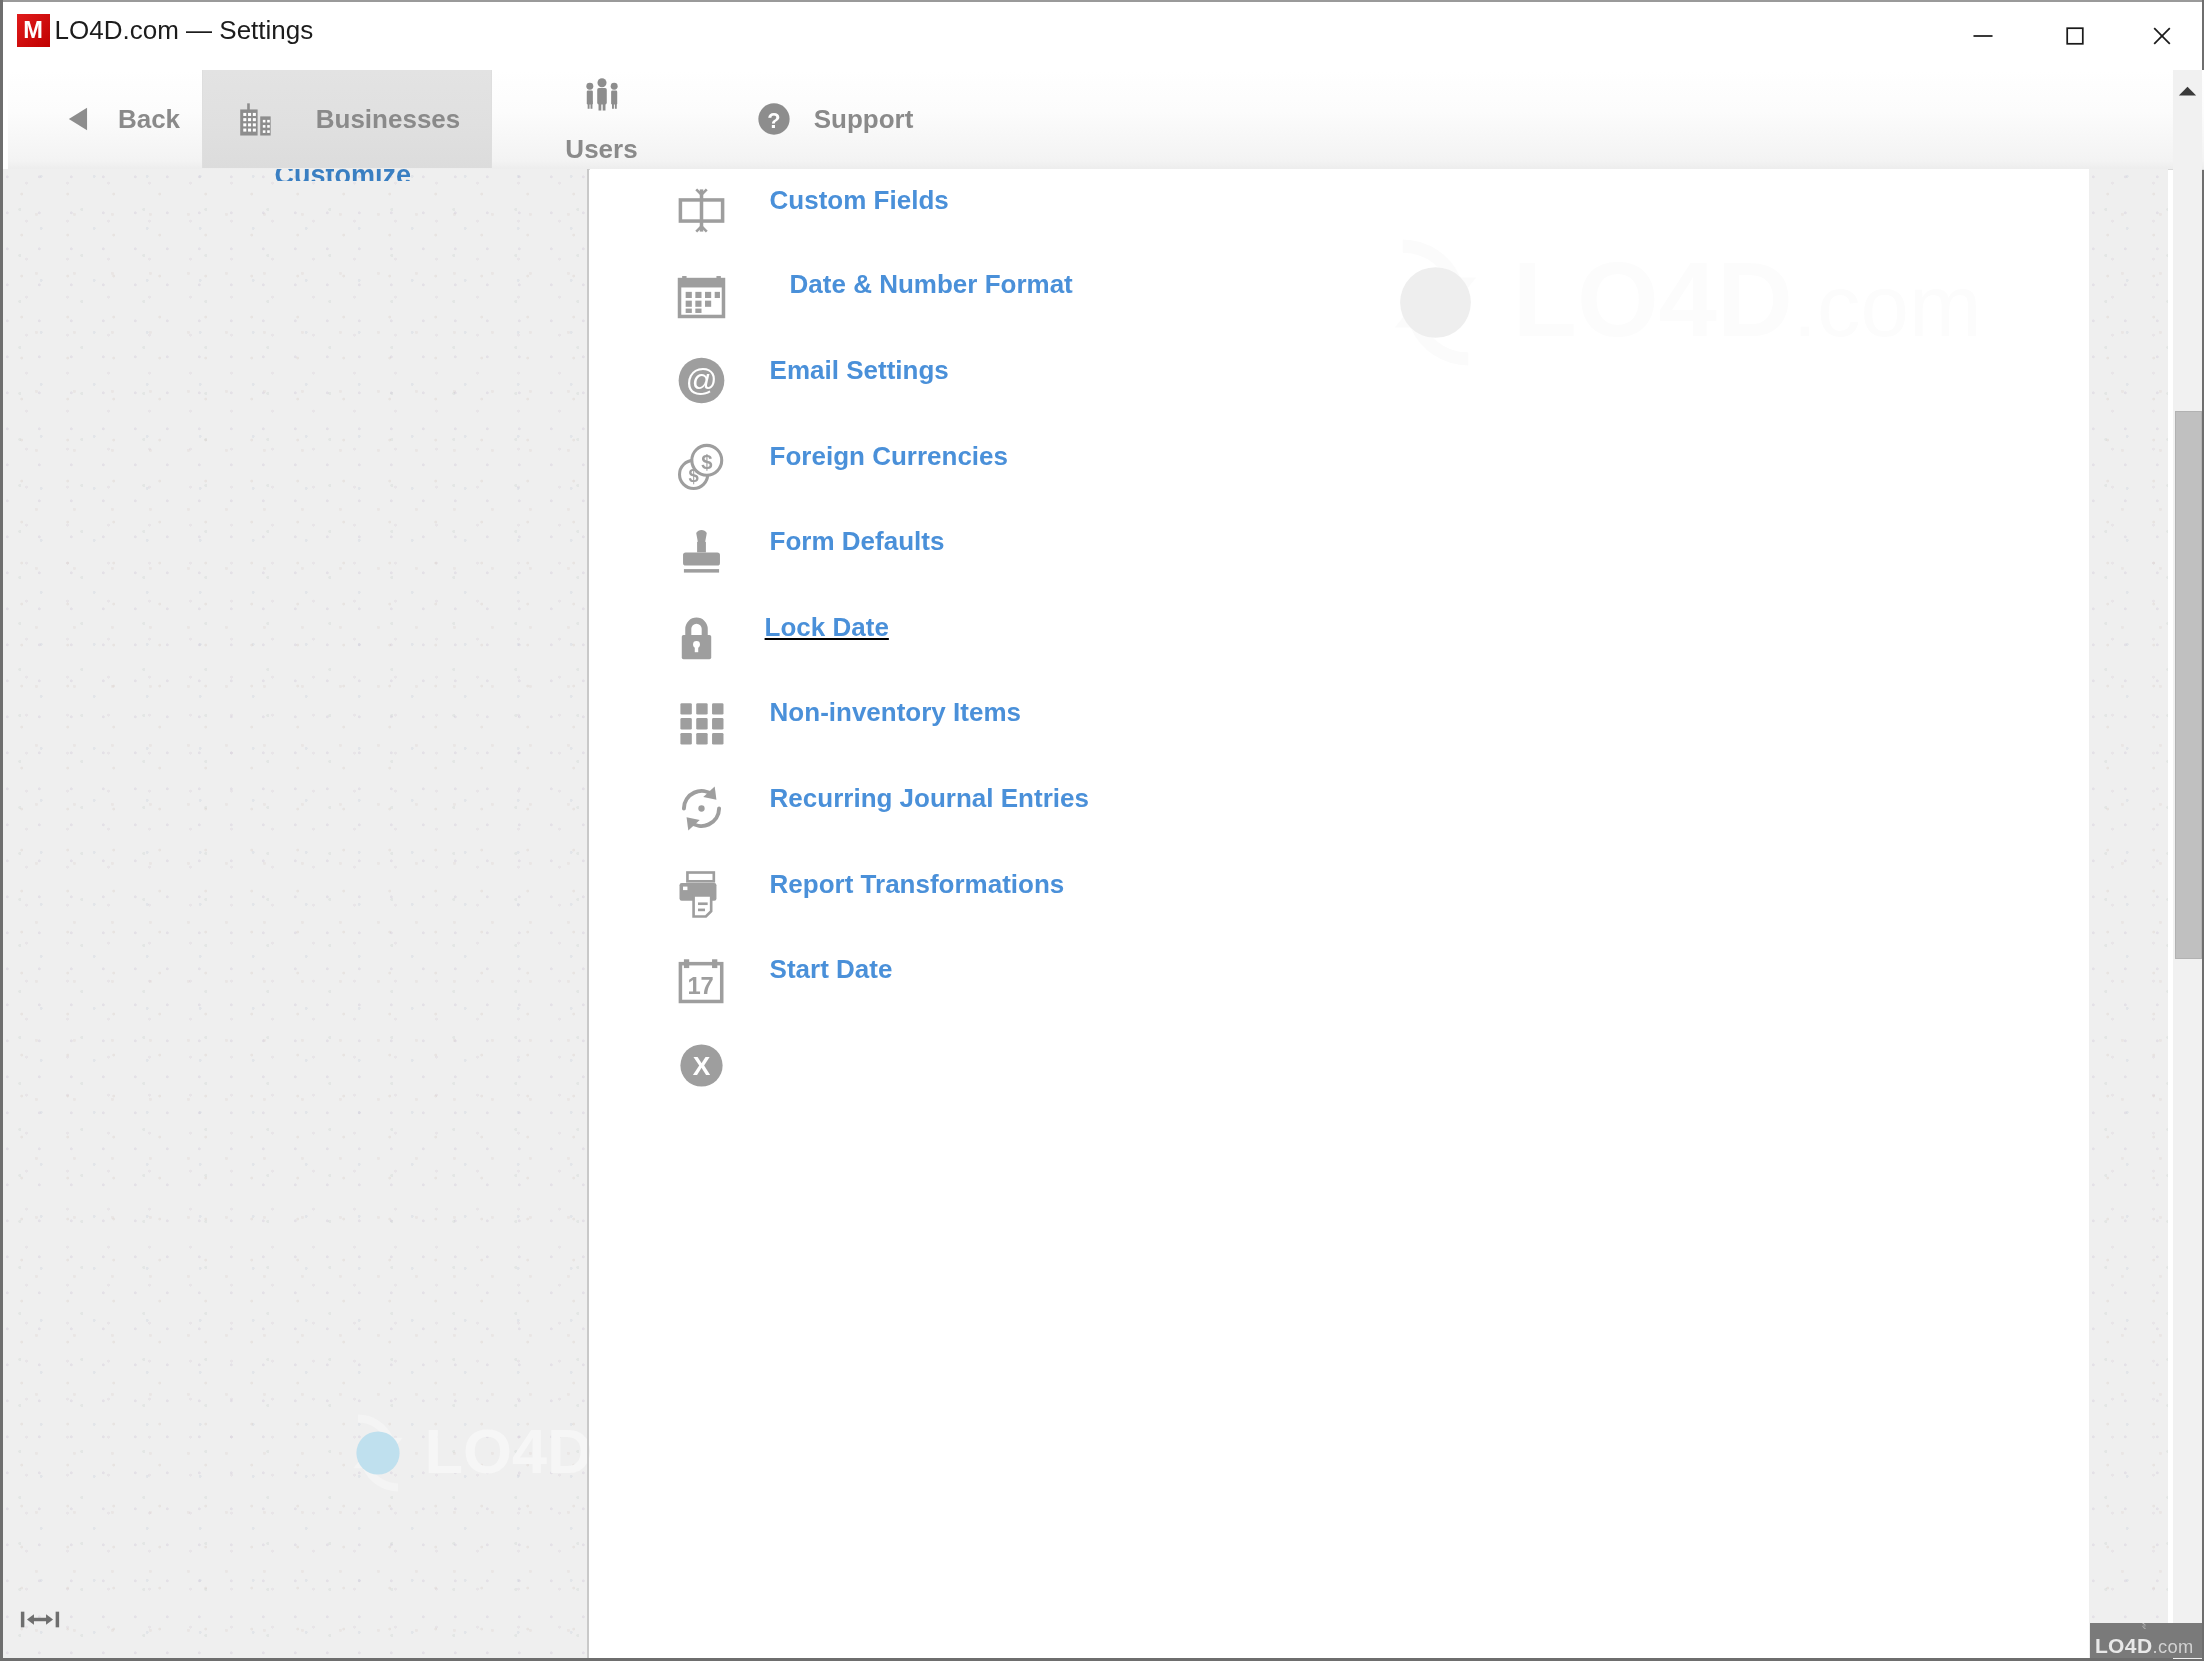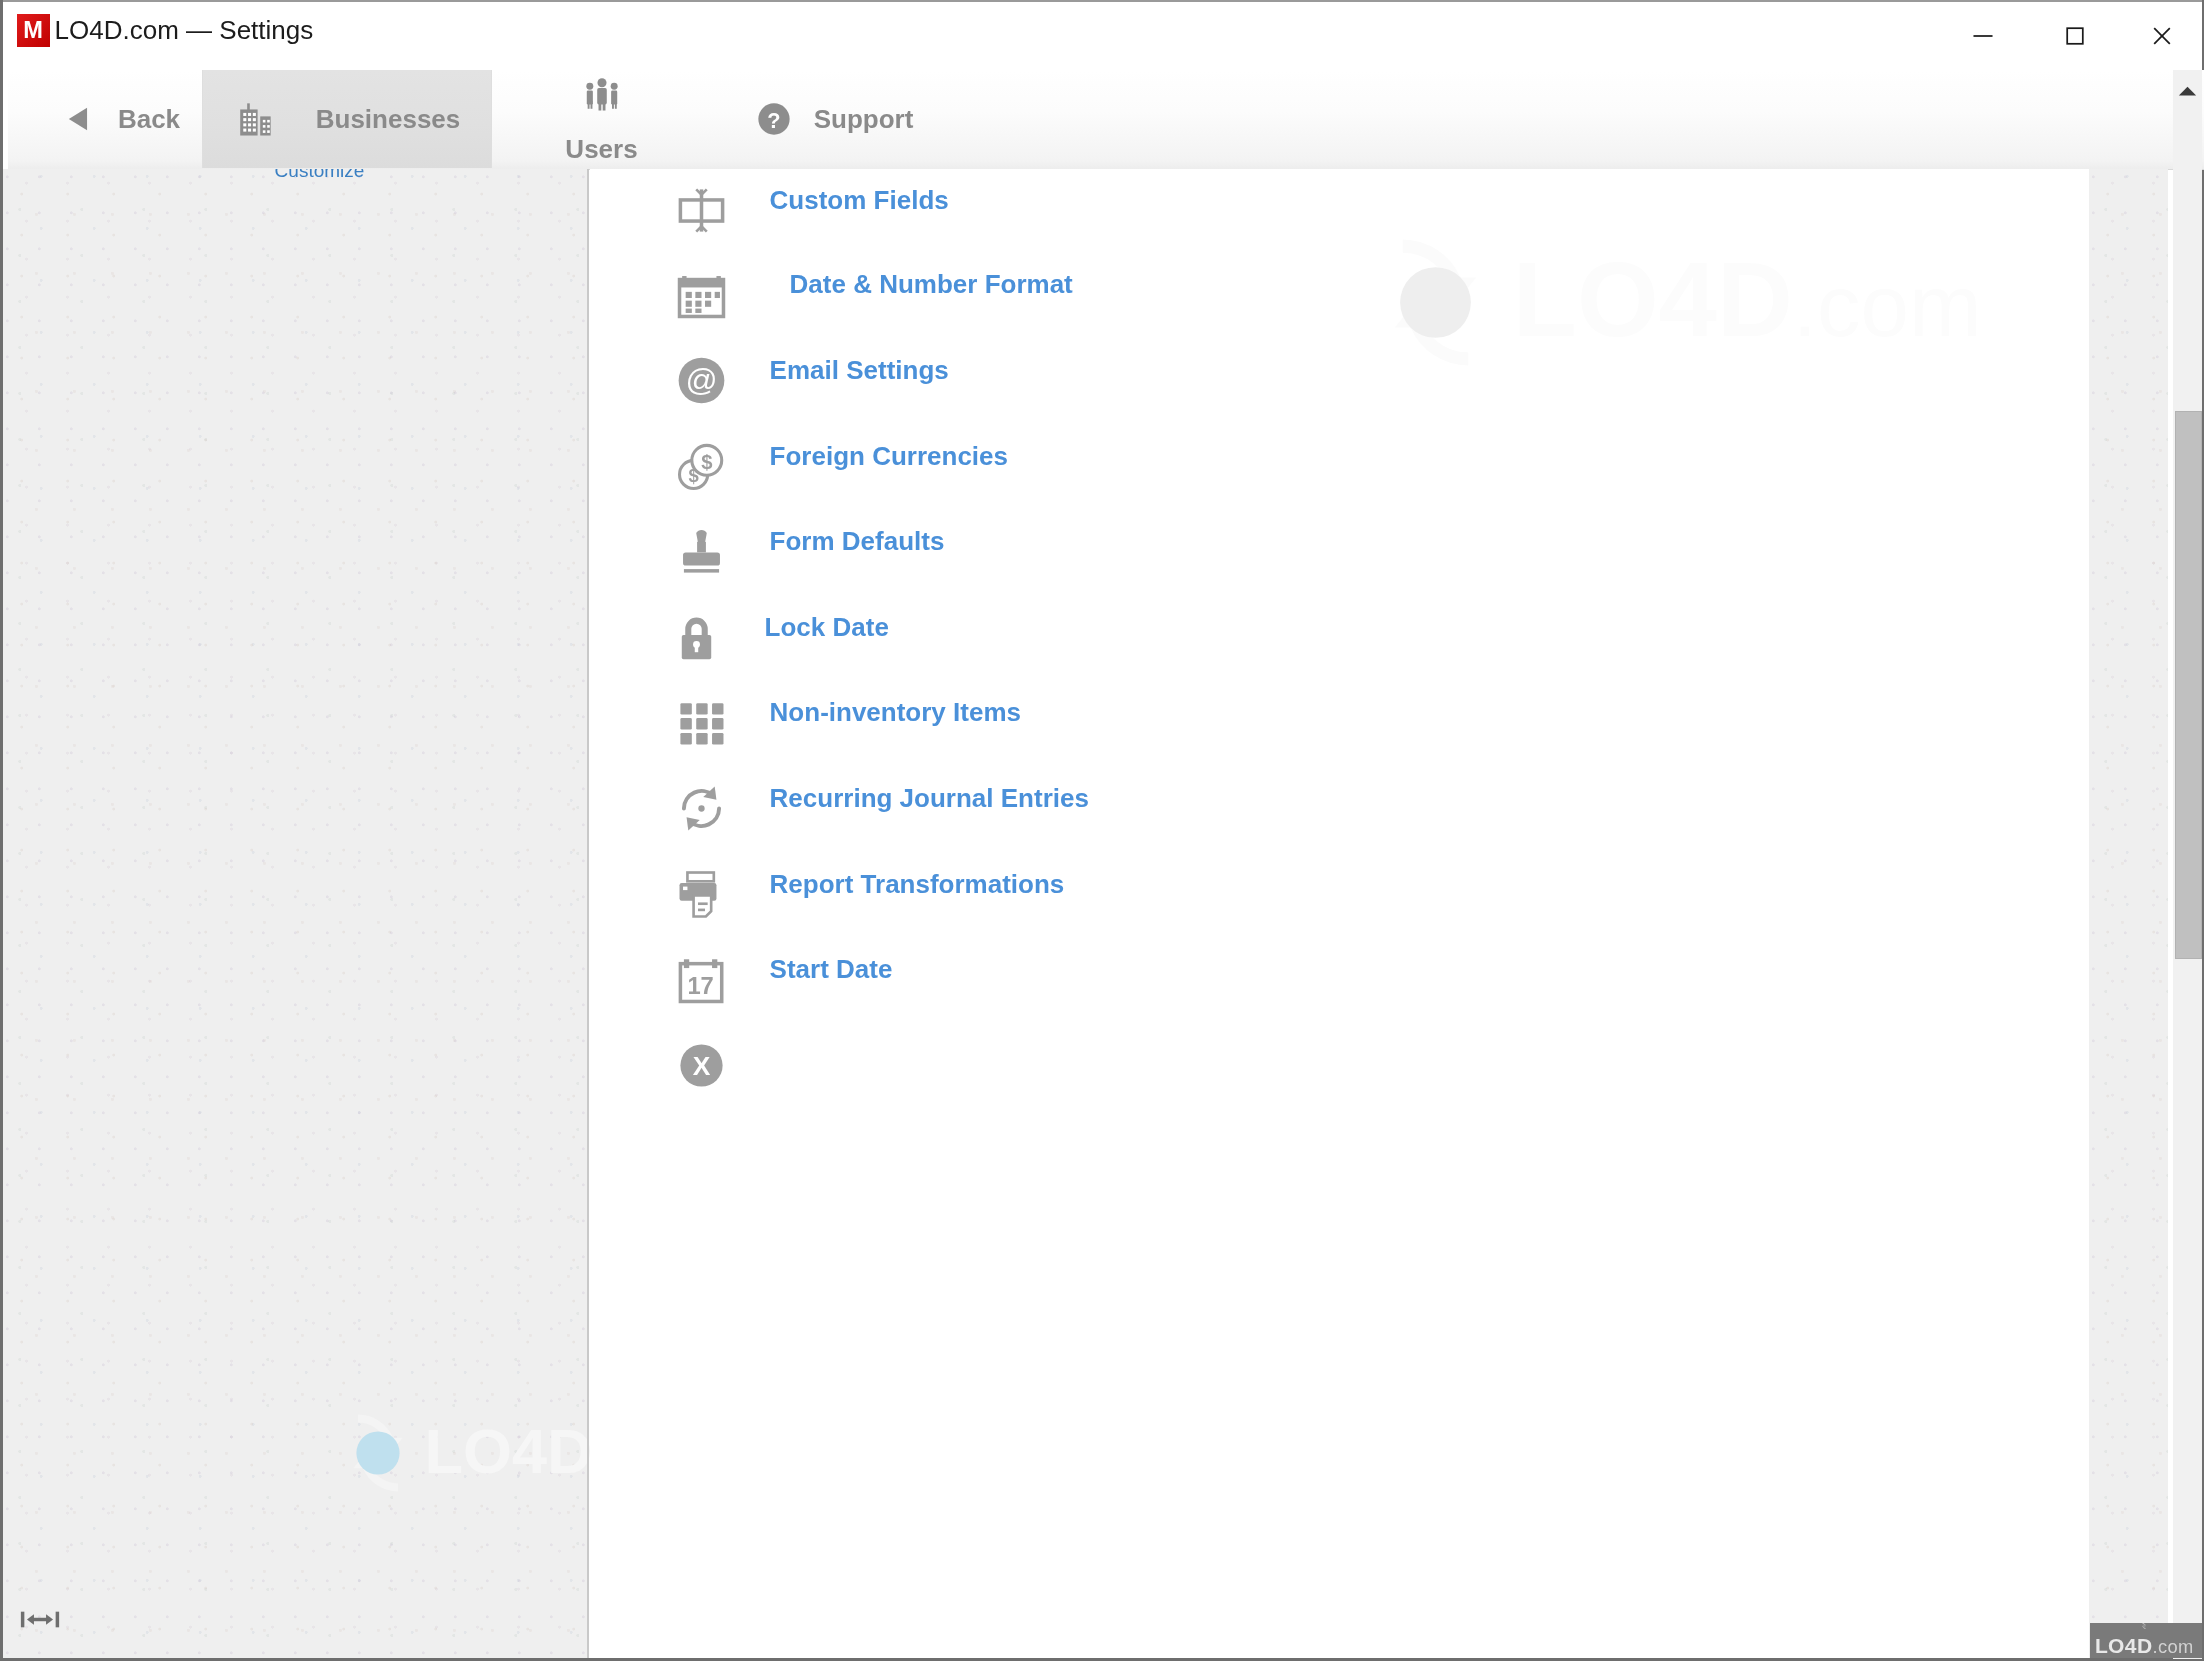--- a/index.html
+++ b/index.html
@@ -70,21 +70,21 @@
       radial-gradient(circle at 41% 61%, rgba(210,195,185,.26) 0 1.3px, transparent 1.7px),
       radial-gradient(circle at 72% 14%, rgba(190,200,215,.26) 0 1.3px, transparent 1.7px),
       radial-gradient(circle at 88% 77%, rgba(215,200,195,.24) 0 1.3px, transparent 1.7px),
       radial-gradient(circle at 27% 88%, rgba(195,205,200,.26) 0 1.3px, transparent 1.7px),
       radial-gradient(circle at 57% 37%, rgba(205,190,205,.22) 0 1.3px, transparent 1.7px);
     background-size:32px 36px, 46px 41px, 53px 52px, 38px 59px, 62px 46px, 41px 38px;
   }
   .sidebar{position:absolute;left:0;top:0;width:584px;height:1489px;}
   .sidebar-divider{position:absolute;left:584px;top:0;width:2.6px;height:1489px;background:#c9c9c9;}
   .sidebar-label{
-    position:absolute;left:272px;top:-8.7px;font-size:19px;font-weight:normal;color:#3a7fc2;
+    position:absolute;left:272px;top:-8.7px;font-size:27px;font-weight:bold;color:#3a7fc2;
     white-space:nowrap;overflow:hidden;height:21px;
     font-family:"Liberation Sans", sans-serif;
   }
   .resize-handle{
     position:absolute;left:17.5px;bottom:26px;width:40px;height:26px;
     display:flex;align-items:center;justify-content:center;
   }
 
   .main-panel{
     position:absolute;left:587px;top:0;width:1499px;height:1489px;
@@ -346,21 +346,21 @@
             <svg width="51" height="51" viewBox="0 0 58 58" fill="#9e9e9e">
               <path d="M23 8 a7 7 0 0 1 12 0 l-2.5 14 h-7 z"></path>
               <rect x="24" y="18" width="10" height="12"></rect>
               <rect x="8" y="30" width="42" height="15" rx="3"></rect>
               <rect x="9" y="49" width="40" height="4"></rect>
             </svg>
           </span>
           <span class="li-label">Form Defaults</span>
         </div>
 
-        <div class="list-item" style="top:443px;">
+        <div class="list-item" style="top:443px;text-decoration:underline;">
           <span class="li-icon" style="margin-left:61px;">
             <svg width="45" height="51" viewBox="0 0 52 58">
               <path d="M13 27 v-8 a13 13 0 0 1 26 0 v8 h-7 v-8 a6 6 0 0 0 -12 0 v8 z" fill="#9e9e9e"></path>
               <rect x="9" y="26" width="34" height="28" rx="2" fill="#9e9e9e"></rect>
               <circle cx="26" cy="37" r="4" fill="#ffffff"></circle>
               <rect x="24" y="37" width="4" height="9" fill="#ffffff"></rect>
             </svg>
           </span>
           <span class="li-label">Lock Date</span>
         </div>

